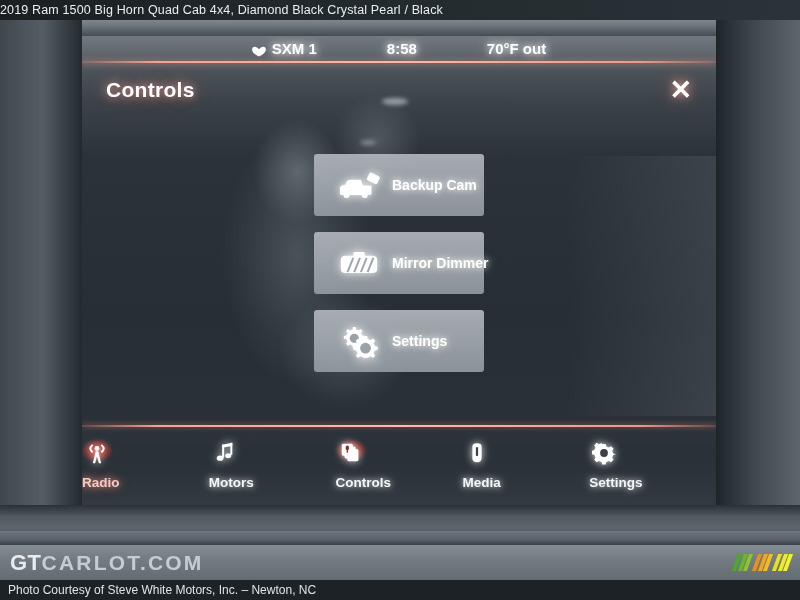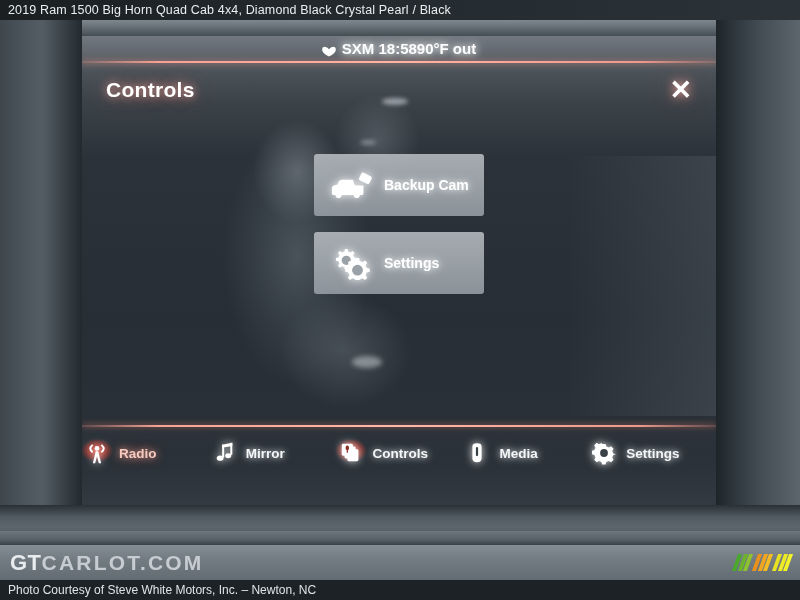--- a/index.html
+++ b/index.html
@@ -10,21 +10,21 @@
   }
 
   
   #title-strip{
     position:absolute;left:0;top:0;width:800px;height:20px;
     background:linear-gradient(to right,#1b1f22 0%,#232a2e 45%,#2b3338 100%);
     display:flex;align-items:center;
   }
   #title-strip .txt{
     color:#e9eef0;font-size:12.5px;letter-spacing:.15px;
-    padding-left:8px;white-space:nowrap;
+    padding-left:0;white-space:nowrap;
   }
 
   
   #photo{
     position:absolute;left:0;top:20px;width:800px;height:525px;
     background:
       radial-gradient(ellipse 420px 300px at 400px 250px, rgba(90,102,112,.35) 0%, rgba(0,0,0,0) 70%),
       linear-gradient(to bottom,#4e565c 0%,#59626a 10%,#3c444a 22%,#343b41 70%,#2c3339 100%);
     overflow:hidden;
   }
@@ -88,21 +88,21 @@
   #refl-spec1{left:300px;top:62px;width:26px;height:7px;border-radius:50%;
     background:rgba(225,232,238,.55);filter:blur(2px);}
   #refl-spec2{left:278px;top:104px;width:16px;height:5px;border-radius:50%;
     background:rgba(220,228,235,.4);filter:blur(2px);}
   #refl-spec3{left:270px;top:320px;width:30px;height:12px;border-radius:50%;
     background:rgba(228,235,240,.45);filter:blur(2.5px);}
 
   
   #status-bar{
     position:absolute;left:0;top:0;width:634px;height:24px;
-    display:flex;align-items:center;justify-content:center;
+    display:flex;align-items:center;justify-content:center;gap:70px;
     color:#fdfdfd;font-size:15px;font-weight:bold;
     text-shadow:0 0 7px rgba(255,255,255,.95),0 0 14px rgba(255,255,255,.6);
     z-index:6;
   }
   #status-bar .grp{display:flex;align-items:center;gap:6px;}
   .sxm-glyph{
     display:inline-block;width:14px;height:12px;position:relative;top:1px;
   }
   #divider-top{
     position:absolute;left:0;top:25px;width:634px;height:2px;
@@ -131,41 +131,41 @@
   }
 
   
   #control-list{
     position:absolute;left:0;top:118px;width:634px;
     display:flex;flex-direction:column;align-items:center;gap:16px;z-index:6;
   }
   .ctrl-btn{
     width:170px;height:62px;border-radius:3px;
     background:linear-gradient(to bottom,rgba(176,182,187,.92) 0%,rgba(164,171,177,.90) 50%,rgba(152,159,166,.88) 100%);
-    display:flex;align-items:center;gap:10px;padding-left:14px;
+    display:flex;align-items:center;gap:10px;padding-left:22px;
     box-sizing:border-box;cursor:pointer;
   }
   .ctrl-icon{
     width:46px;height:34px;flex:0 0 46px;
     display:flex;align-items:center;justify-content:center;
     filter:drop-shadow(0 0 5px rgba(255,255,255,.9));
   }
   .ctrl-label{
     color:#ffffff;font-size:14px;font-weight:bold;white-space:nowrap;
     text-shadow:0 0 6px rgba(255,255,255,.85),0 0 12px rgba(255,255,255,.5);
   }
 
   
   #nav-bar{
     position:absolute;left:0;top:394px;width:634px;height:75px;
     display:flex;align-items:flex-start;z-index:6;
     background:linear-gradient(to bottom,rgba(46,53,60,.55) 0%,rgba(36,43,50,.25) 45%,rgba(0,0,0,0) 100%);
   }
   .nav-item{
-    flex:1;display:flex;align-items:center;
+    flex:1;display:flex;flex-direction:column;align-items:flex-start;
     gap:7px;padding-top:8px;cursor:pointer;position:relative;
   }
   .nav-icon{
     width:30px;height:30px;display:flex;align-items:center;justify-content:center;
     position:relative;
   }
   .nav-icon.active::before{
     content:"";position:absolute;left:50%;top:50%;
     width:40px;height:30px;transform:translate(-50%,-58%);
     background:radial-gradient(ellipse 20px 15px at 50% 50%, rgba(232,60,40,.95) 0%, rgba(210,50,35,.55) 48%, rgba(180,40,30,0) 80%);
@@ -235,21 +235,21 @@
     <div id="status-bar">
       <div class="grp">
         <span class="sxm-glyph">
           <svg viewBox="0 0 16 14" width="14" height="12">
             <path d="M3 2 C1 2 0 3.5 0 5.5 C0 8.5 3 11 8 13.5 C13 11 16 8.5 16 5.5 C16 3.5 15 2 13 2 C11 2 9.5 3 8 5 C6.5 3 5 2 3 2 Z" fill="#ffffff"></path>
           </svg>
         </span>
         <span>SXM 1</span>
       </div>
       <span>8:58</span>
-      <span>90°F out</span>
+      <span>70°F out</span>
     </div>
     <div id="divider-top"></div>
 
     <div id="page-header">
       <span id="page-title">Controls</span>
       <span id="close-btn">✕</span>
     </div>
 
     <div id="control-list">
 
@@ -258,20 +258,34 @@
           <svg viewBox="0 0 46 30" width="44" height="29">
             <path d="M3 18 L3 23 Q3 25 5 25 L7 25 Q7.5 28 10 28 Q12.5 28 13 25 L26 25 Q26.5 28 29 28 Q31.5 28 32 25 L34 25 Q36 25 36 23 L36 15 L27 15 L25 9 L14 9 Q11 9 10 11 L9 14 L5 15 Q3 15.5 3 18 Z" fill="#ffffff"></path>
             <circle cx="10" cy="25" r="3.1" fill="#ffffff"></circle>
             <circle cx="29" cy="25" r="3.1" fill="#ffffff"></circle>
             <rect x="32" y="3" width="12" height="9" rx="2" transform="rotate(26 38 7.5)" fill="#ffffff"></rect>
           </svg>
         </span>
         <span class="ctrl-label">Backup Cam</span>
       </div>
 
+      <div class="ctrl-btn">
+        <span class="ctrl-icon">
+          <svg viewBox="0 0 46 26" width="44" height="25">
+            <path d="M4 9 Q4 5 9 5 L17 5 L17 2 Q17 1 18.5 1 L27.5 1 Q29 1 29 2 L29 5 L37 5 Q42 5 42 9 L42 19 Q42 23 37 23 L9 23 Q4 23 4 19 Z" fill="#ffffff"></path>
+            <g stroke="#a0a7ad" stroke-width="2.1">
+              <line x1="11" y1="22" x2="17" y2="7"></line>
+              <line x1="18" y1="22" x2="24" y2="7"></line>
+              <line x1="25" y1="22" x2="31" y2="7"></line>
+              <line x1="32" y1="22" x2="38" y2="7"></line>
+            </g>
+          </svg>
+        </span>
+        <span class="ctrl-label">Mirror Dimmer</span>
+      </div>
 
       <div class="ctrl-btn">
         <span class="ctrl-icon">
           <svg viewBox="0 0 40 34" width="40" height="34">
             <g fill="#ffffff">
               <path d="M14 3 l2.6 0 l.6 2.6 l2.3 1 l2.2-1.5 l1.9 1.9 l-1.5 2.2 l1 2.3 l2.6 .6 l0 2.6 l-2.6 .6 l-1 2.3 l1.5 2.2 l-1.9 1.9 l-2.2-1.5 l-2.3 1 l-.6 2.6 l-2.6 0 l-.6-2.6 l-2.3-1 l-2.2 1.5 l-1.9-1.9 l1.5-2.2 l-1-2.3 l-2.6-.6 l0-2.6 l2.6-.6 l1-2.3 l-1.5-2.2 l1.9-1.9 l2.2 1.5 l2.3-1 Z"></path>
               <circle cx="15.3" cy="14.3" r="4.6" fill="#9aa1a7"></circle>
               <path d="M25 12 l3.1 0 l.7 3.1 l2.7 1.2 l2.6-1.8 l2.2 2.2 l-1.8 2.6 l1.2 2.7 l3.1 .7 l0 3.1 l-3.1 .7 l-1.2 2.7 l1.8 2.6 l-2.2 2.2 l-2.6-1.8 l-2.7 1.2 l-.7 3.1 l-3.1 0 l-.7-3.1 l-2.7-1.2 l-2.6 1.8 l-2.2-2.2 l1.8-2.6 l-1.2-2.7 l-3.1-.7 l0-3.1 l3.1-.7 l1.2-2.7 l-1.8-2.6 l2.2-2.2 l2.6 1.8 l2.7-1.2 Z"></path>
               <circle cx="26.5" cy="24.2" r="5.4" fill="#9aa1a7"></circle>
             </g>
@@ -304,21 +318,21 @@
           <svg viewBox="0 0 26 26" width="24" height="24">
             <g fill="#ffffff">
               <path d="M11 4 L22 2 L22 5.4 L11 7.4 Z"></path>
               <rect x="11" y="4" width="2.2" height="14"></rect>
               <rect x="19.8" y="2" width="2.2" height="13"></rect>
               <ellipse cx="8.8" cy="18.6" rx="3.6" ry="2.9"></ellipse>
               <ellipse cx="17.6" cy="15.9" rx="3.3" ry="2.7"></ellipse>
             </g>
           </svg>
         </span>
-        <span class="nav-label">Mirror</span>
+        <span class="nav-label">Motors</span>
       </div>
 
       <div class="nav-item">
         <span class="nav-icon active">
           <svg viewBox="0 0 26 26" width="24" height="24">
             <g fill="#ffffff">
               <rect x="9" y="9" width="12" height="13" rx="1.6"></rect>
               <rect x="6" y="6" width="12" height="13" rx="1.6"></rect>
               <rect x="3" y="3" width="12" height="13" rx="1.6"></rect>
               <ellipse cx="9" cy="7.6" rx="1.9" ry="2.6" fill="#8e3028"></ellipse>

